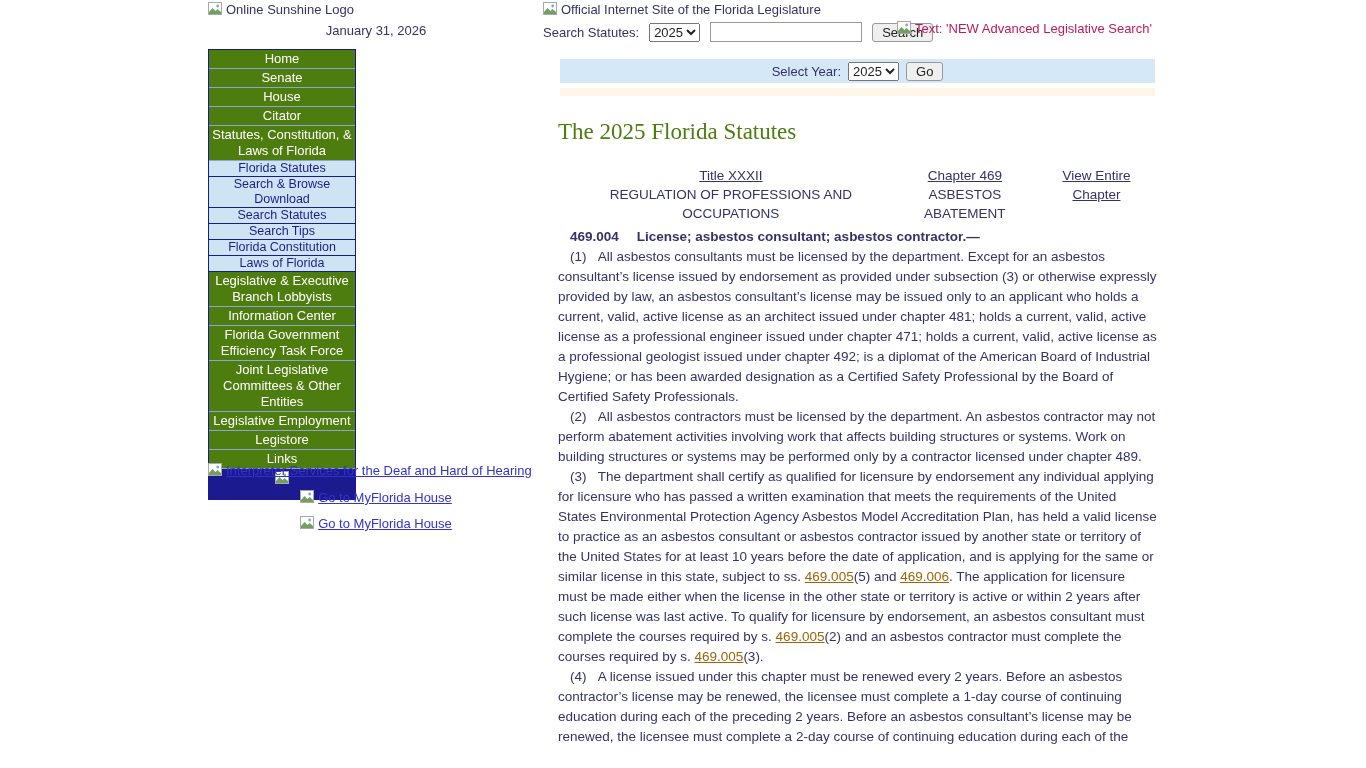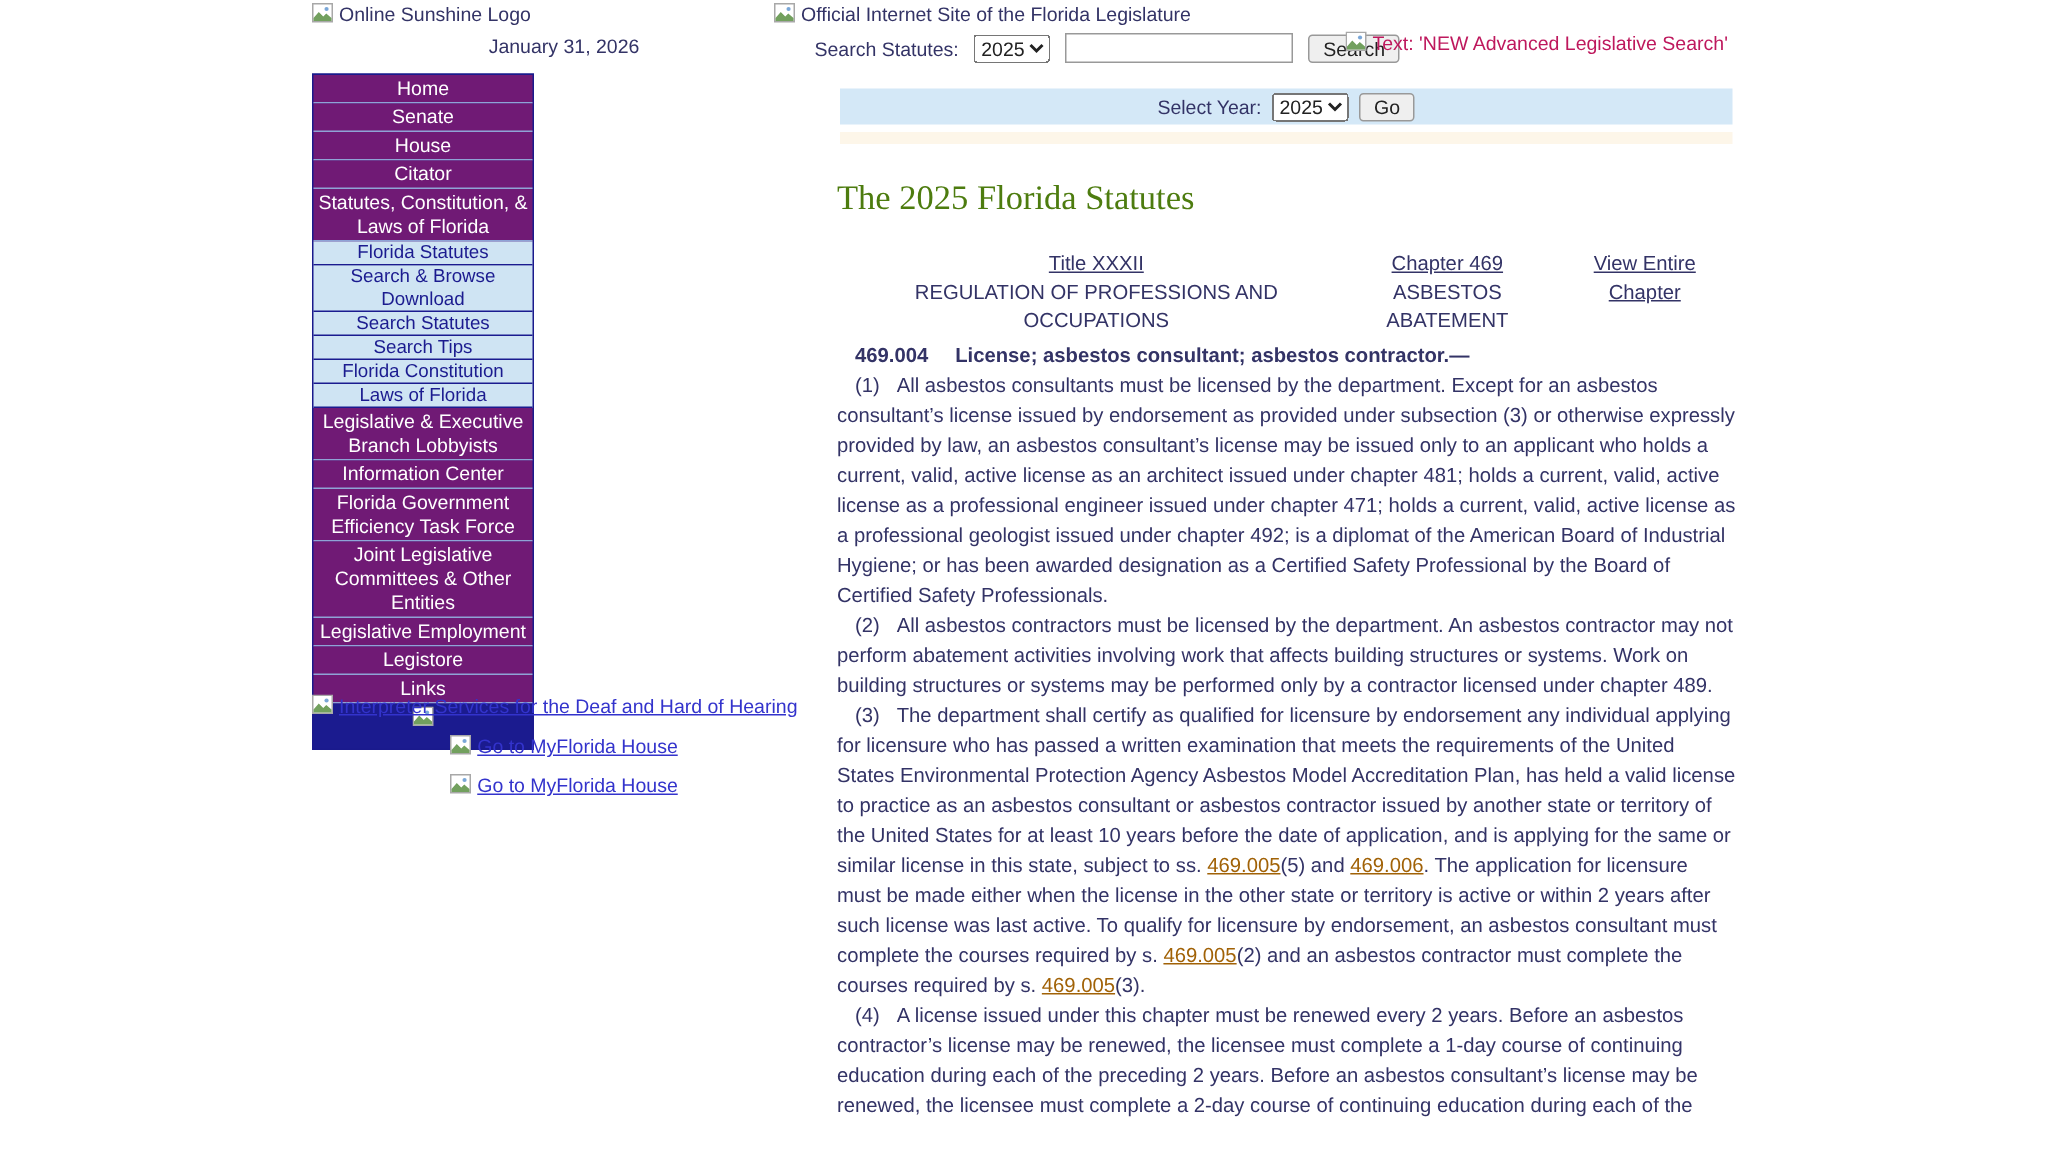--- a/index.html
+++ b/index.html
@@ -8,30 +8,30 @@
   .abs { position:absolute; }
   a { color:#3333cc; }
   .alt-text { color:#333366; font-size:13px; text-decoration:none; display:inline-flex; align-items:center; gap:3px; }
   .alt-link { font-size:13px; display:inline-flex; align-items:center; gap:3px; color:#3333cc; text-decoration:underline; }
   .alt-purple { color:#be185d; }
   .bimg { flex:0 0 auto; }
 
   
   .date { left:208px; top:23px; width:336px; text-align:center; font-size:13px; }
   .nav { left:208px; top:49px; width:148px; border:1px solid #1a1a8c; background:#1a1a8c; }
-  .nav-item-dark { display:block; background:#701a75; color:#ffffff; text-decoration:none;
+  .nav-item-dark { display:block; background:#4d7c0f; color:#ffffff; text-decoration:none;
      text-align:center; font-size:13px; line-height:16px; padding:1px 2px; border-bottom:1px solid #8fa3d6; }
   .nav-item-light { display:block; background:#cfe4f3; color:#1b1b8f; text-decoration:none;
      text-align:center; font-size:12.5px; line-height:15px; padding:0 1px; border-bottom:1px solid #1b1b8f; }
   .nav-block { background:#1b1b8f; height:30px; padding:2px; border-bottom:none; }
   .myfl { left:208px; width:336px; text-align:center; }
   .myfl a { display:inline-flex; }
 
   
-  .site-alt { left:516px; top:2px; }
+  .site-alt { left:543px; top:2px; }
   .search-row { left:543px; top:22px; display:flex; align-items:center; gap:10px; font-size:13px; }
   select { font-size:13px; color:#222; }
   .search-input { width:152px; height:20px; border:1px solid #999; font-size:13px; padding:0 3px; }
   .btn { font-size:13px; color:#222; background:#efefef; border:1px solid #999; border-radius:3px; padding:1px 9px; }
   .adv { left:897px; top:21px; }
 
   
   .year-bar { left:560px; top:59px; width:595px; height:24px; background:#d4e8f7;
      display:flex; align-items:center; justify-content:center; gap:7px; font-size:13px; }
   .cream { left:560px; top:88px; width:595px; height:8px; background:#fdf6e9; }

